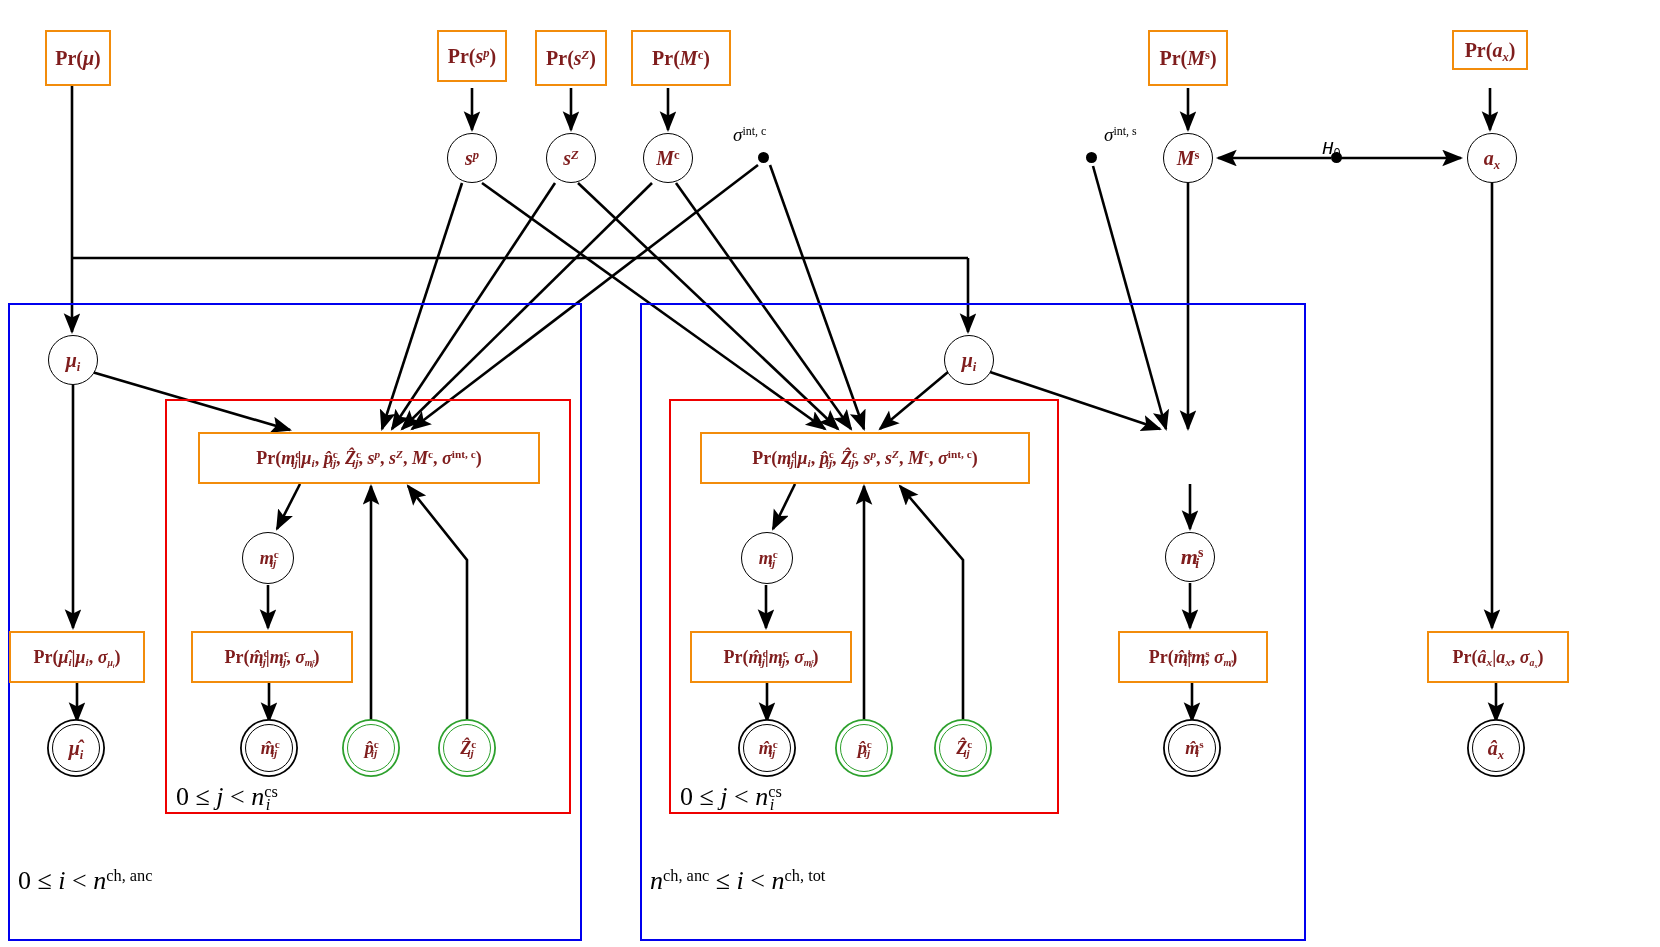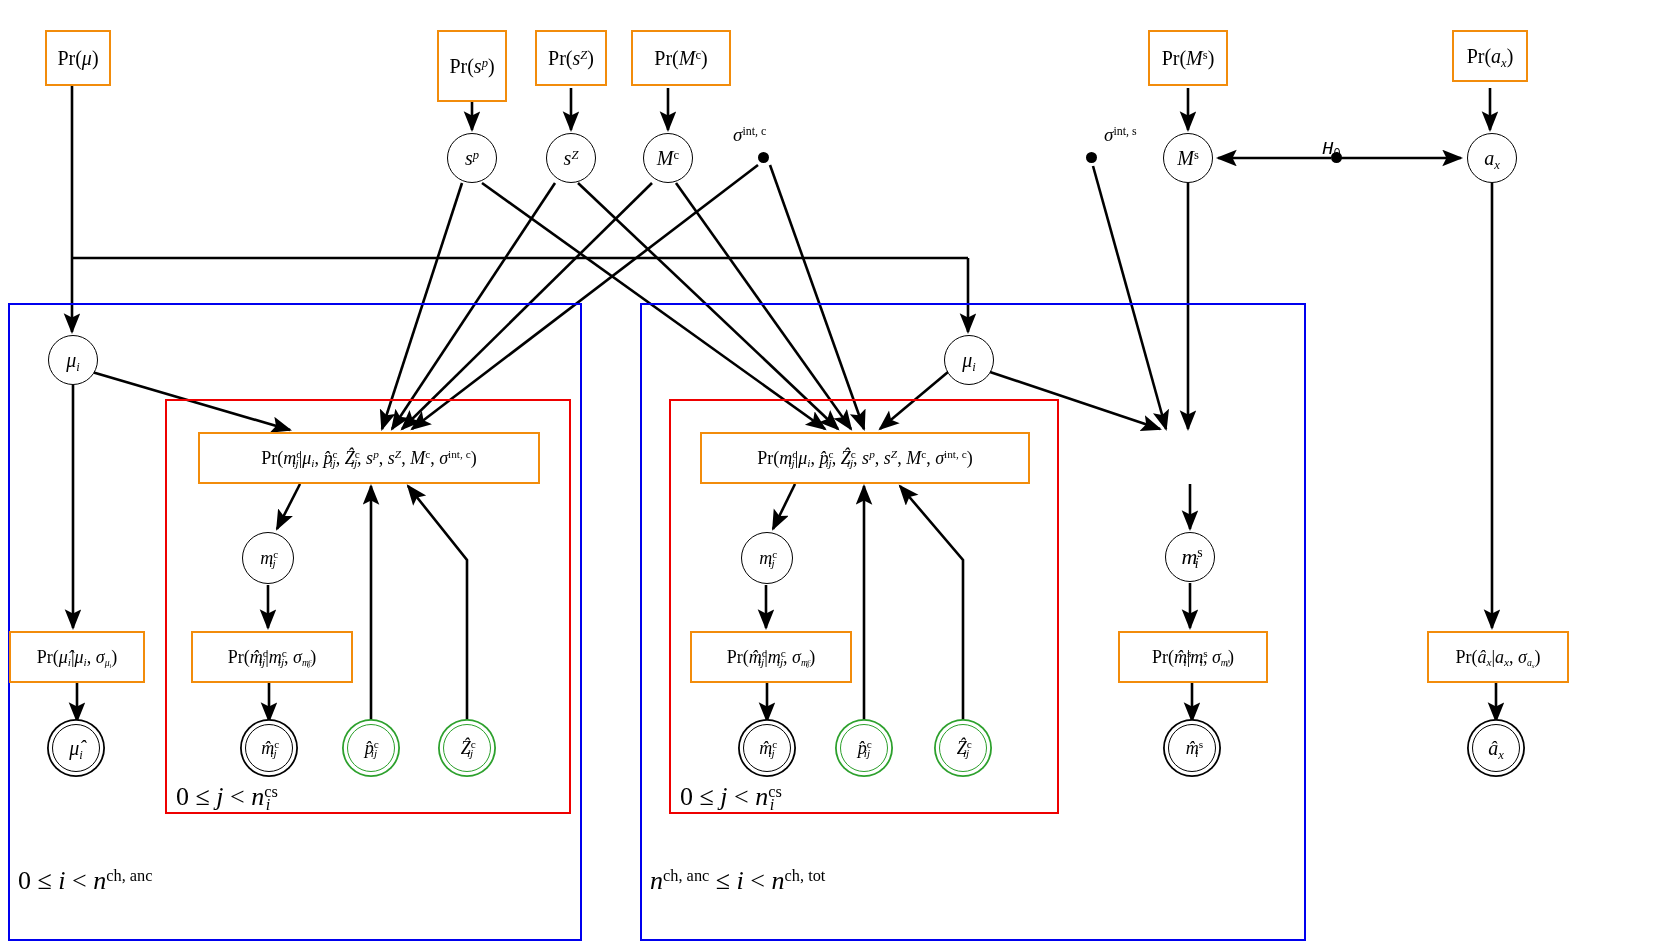--- a/index.html
+++ b/index.html
@@ -1,20 +1,20 @@
 <!DOCTYPE html>
 <html><head>
 <meta charset="utf-8">
 <style>
   html,body{margin:0;padding:0;background:#ffffff;}
   body{font-family:"Liberation Serif",serif;}
   #stage{position:relative;width:1660px;height:947px;background:#fff;overflow:hidden;}
   #edges{position:absolute;left:0;top:0;width:1660px;height:947px;}
   .node{position:absolute;box-sizing:border-box;display:flex;align-items:center;justify-content:center;
-        font-family:"Liberation Serif",serif;color:#000000;text-align:center;line-height:1;white-space:nowrap;}
+        font-family:"Liberation Serif",serif;color:#7f1d1d;text-align:center;line-height:1;white-space:nowrap;font-weight:bold;}
   .factor{border:2.2px solid #f28c0b;background:#fff;font-size:20px;padding:5px 9px;}
   .rv{border:1.7px solid #000;background:#fff;border-radius:50%;font-size:20px;}
   .obs{border:1.8px solid #000;background:#fff;border-radius:50%;font-size:20px;
        box-shadow:0 0 0 3.2px #fff, 0 0 0 5px #000;}
   .obs.green{border-color:#2ca02c;box-shadow:0 0 0 3.2px #fff, 0 0 0 5px #2ca02c;}
   .dotnode{position:absolute;width:11px;height:11px;border-radius:50%;background:#000;}
   .dotlabel{position:absolute;font-size:19px;color:#000;white-space:nowrap;}
   .plate{position:absolute;box-sizing:border-box;background:transparent;}
   .plate.blue{border:2px solid #0000ee;}
   .plate.red{border:2px solid #ee0000;}
@@ -100,33 +100,33 @@
     </g>
 
     <g stroke="#000" stroke-width="2.6" fill="none">
       <path d="M72,258 L968,258"></path>
     </g>
   </svg>
 
   <div class="node factor" style="left:45px;top:30px;width:66px;height:56px;">
     <span>Pr(<span class="mi">μ</span>)</span>
   </div>
-  <div class="node factor" style="left:437px;top:30px;width:70px;height:72px;">
+  <div class="node factor" style="left:437px;top:30px;width:70px;height:52px;">
     <span>Pr(<span class="mi">s</span><sup class="mi">p</sup>)</span>
   </div>
   <div class="node factor" style="left:535px;top:30px;width:72px;height:56px;">
     <span>Pr(<span class="mi">s</span><sup class="mi">Z</sup>)</span>
   </div>
   <div class="node factor" style="left:631px;top:30px;width:100px;height:56px;">
     <span>Pr(<span class="mi">M</span><sup class="rmn">c</sup>)</span>
   </div>
   <div class="node factor" style="left:1148px;top:30px;width:80px;height:56px;">
     <span>Pr(<span class="mi">M</span><sup class="rmn">s</sup>)</span>
   </div>
-  <div class="node factor" style="left:1452px;top:30px;width:76px;height:52px;">
+  <div class="node factor" style="left:1452px;top:30px;width:76px;height:40px;">
     <span>Pr(<span class="mi">a</span><sub class="mi">x</sub>)</span>
   </div>
 
   <div class="node rv" style="left:447px;top:133px;width:50px;height:50px;">
     <span><span class="mi">s</span><sup class="mi">p</sup></span>
   </div>
   <div class="node rv" style="left:546px;top:133px;width:50px;height:50px;">
     <span><span class="mi">s</span><sup class="mi">Z</sup></span>
   </div>
   <div class="node rv" style="left:643px;top:133px;width:50px;height:50px;align-items:center;">

